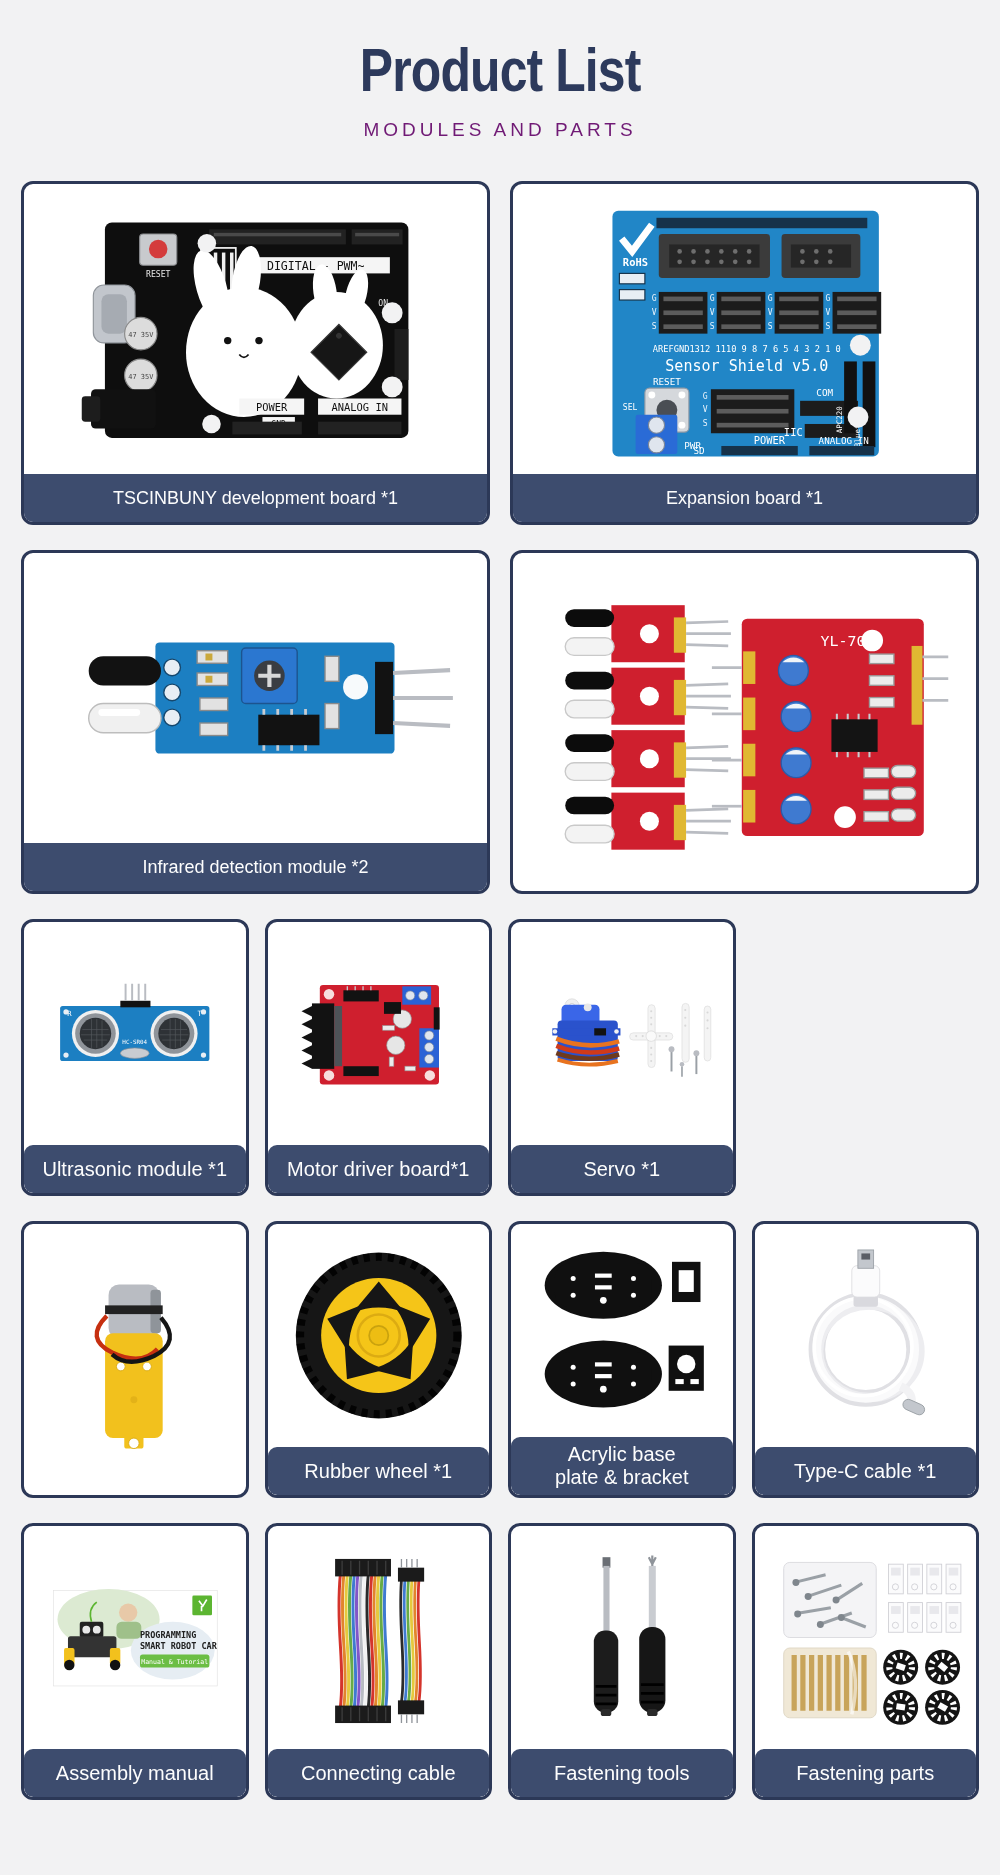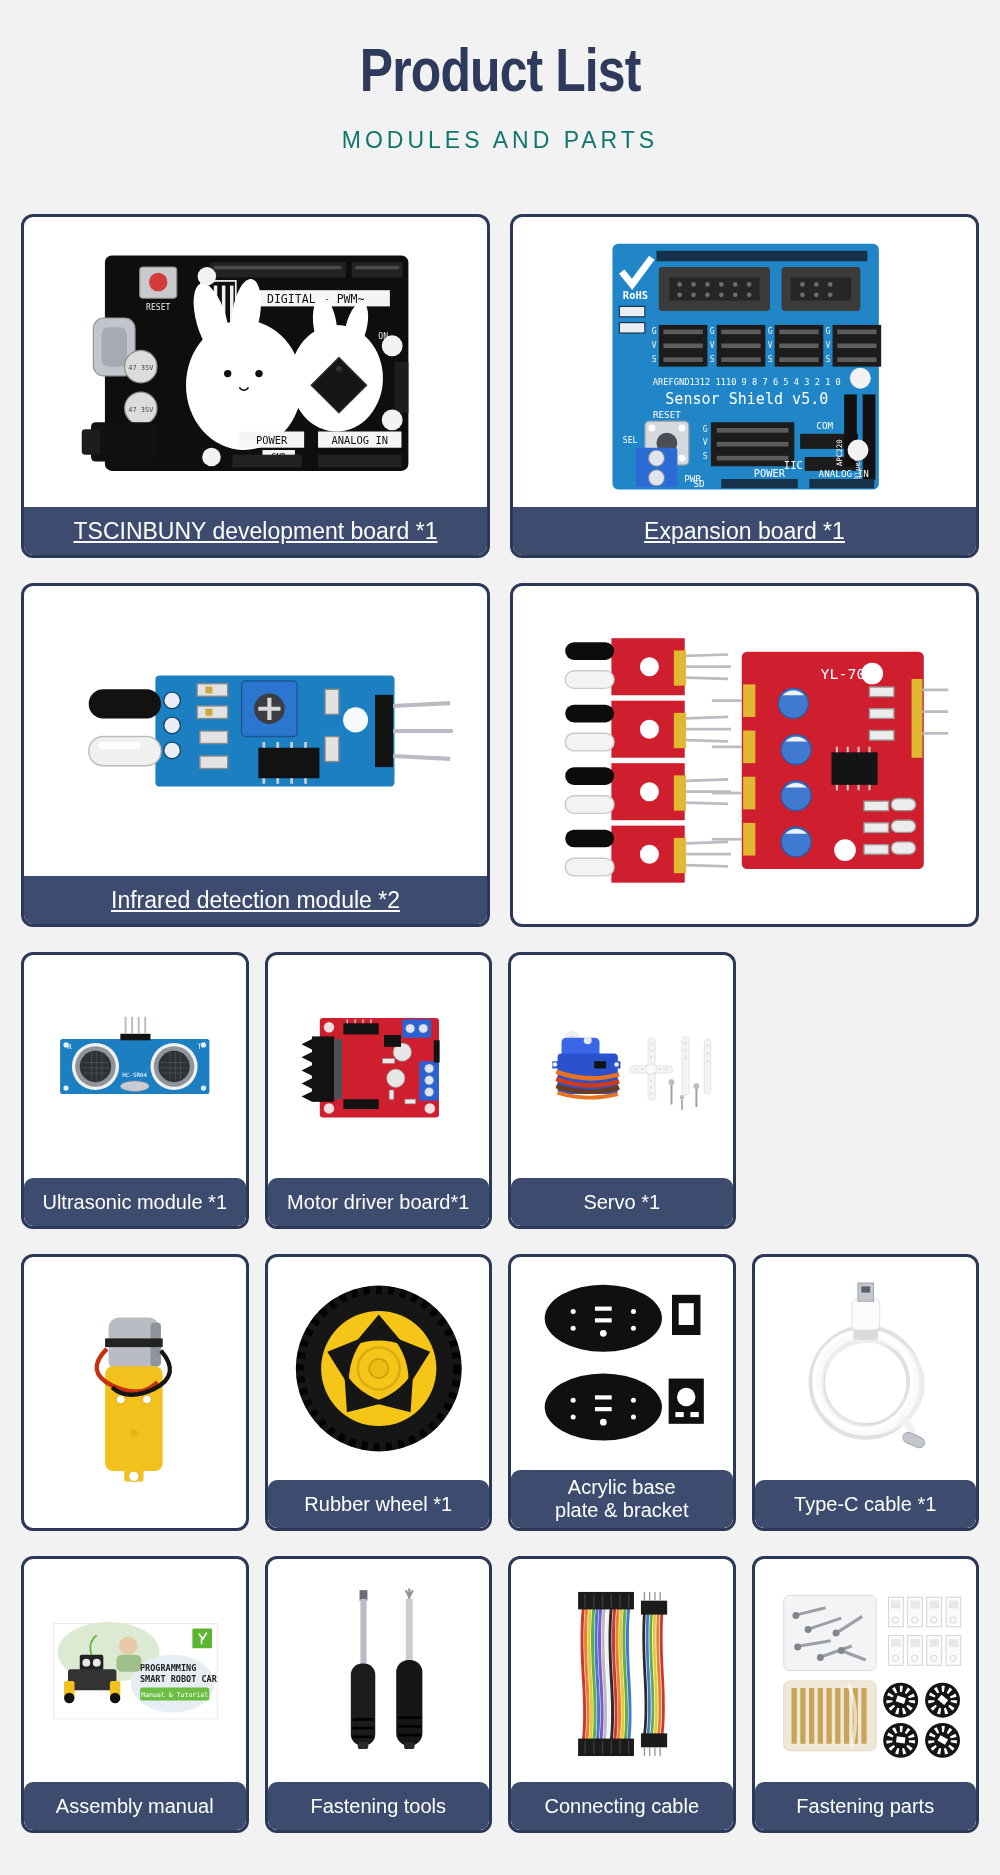--- a/index.html
+++ b/index.html
@@ -12,26 +12,26 @@
   .header{padding-top:36px;text-align:center;}
   .title{
     display:inline-block;
     font-size:58px;font-weight:bold;color:#2d3a5c;
     letter-spacing:-1px;
     transform:scaleX(.86) scaleY(1.05);
     transform-origin:center;
     margin:0;
   }
   .subtitle{
-    margin-top:24px;
-    font-size:23px;color:#0f766e;
+    margin-top:16px;
+    font-size:19px;color:#701a75;
     letter-spacing:4px;
     font-weight:400;
   }
-  .grid{padding:0 21px;margin-top:60px;}
+  .grid{padding:0 21px;margin-top:40px;}
   .row{display:grid;margin-bottom:25px;}
   .row.cols2{grid-template-columns:repeat(2,1fr);gap:20px;}
   .row.cols4{grid-template-columns:repeat(4,1fr);gap:16px;}
   .card{
     background:#fff;
     border:3px solid #2c3857;
     border-radius:12px;
     overflow:hidden;
     display:flex;flex-direction:column;
     box-sizing:border-box;
@@ -43,21 +43,21 @@
   .card-label{
     background:#3d4c6e;
     color:#fdfdfd;
     min-height:48px;
     display:flex;align-items:center;justify-content:center;
     text-align:center;
     padding:6px 4px;
     box-sizing:border-box;
     line-height:1.15;
   }
-  .cols2 .card-label{font-size:23px;text-decoration:underline;}
+  .cols2 .card-label{font-size:18px;}
   .cols4 .card-label{font-size:20px;border-radius:9px;}
   .card-label .wrap-narrow{display:inline-block;max-width:150px;}
   text{font-family:"DejaVu Sans Mono", monospace;}
 </style>
 </head>
 <body>
 
 <div class="header">
   <h1 class="title">Product List</h1>
   <div class="subtitle">MODULES AND PARTS</div>
@@ -728,52 +728,20 @@
         </svg>
       </div>
       <div class="card-label">
           <span>Assembly manual</span>
         </div>
     </div>
 
     <div class="card">
       <div class="card-img">
         <svg viewBox="0 0 240 240">
-          <g>
-            <rect x="98" y="28" width="9" height="12" fill="#6b6f75"></rect>
-            <rect x="99" y="38" width="7" height="76" fill="#b9bcc2"></rect>
-            <rect x="88" y="112" width="28" height="94" rx="13" fill="#1c1c1c"></rect>
-            <g stroke="#000" stroke-width="3">
-                <line x1="90" y1="176" x2="114" y2="176"></line>
-                <line x1="90" y1="186" x2="114" y2="186"></line>
-                <line x1="90" y1="196" x2="114" y2="196"></line>
-              </g>
-            <rect x="96" y="202" width="12" height="8" rx="3" fill="#2a2a2a"></rect>
-          </g>
-          <g>
-            <path d="M151,28 l4,8 l4,-8 M155,26 v12" stroke="#8f949a" stroke-width="2.5" fill="none"></path>
-            <rect x="151" y="38" width="8" height="72" fill="#c9ccd1"></rect>
-            <rect x="140" y="108" width="30" height="98" rx="14" fill="#161616"></rect>
-            <g stroke="#000" stroke-width="3">
-                <line x1="142" y1="174" x2="168" y2="174"></line>
-                <line x1="142" y1="184" x2="168" y2="184"></line>
-                <line x1="142" y1="194" x2="168" y2="194"></line>
-              </g>
-            <rect x="149" y="202" width="12" height="8" rx="3" fill="#2a2a2a"></rect>
-          </g>
-        </svg>
-      </div>
-      <div class="card-label">
-          <span>Fastening tools</span>
-        </div>
-    </div>
-
-    <div class="card">
-      <div class="card-img">
-        <svg viewBox="0 0 240 240">
           <g fill="none" stroke-width="3.4">
             <path d="M76,48 C70,110 82,150 76,200" stroke="#d4342c"></path>
             <path d="M80,48 C74,110 86,150 80,200" stroke="#e2842c"></path>
             <path d="M84,48 C78,110 90,150 84,200" stroke="#e5c93d"></path>
             <path d="M88,48 C82,110 94,150 88,200" stroke="#67ab46"></path>
             <path d="M92,48 C86,110 98,150 92,200" stroke="#3f7ad0"></path>
             <path d="M96,48 C90,110 102,150 96,200" stroke="#8256c8"></path>
             <path d="M100,48 C94,110 106,150 100,200" stroke="#b8bcc2"></path>
             <path d="M104,48 C98,110 110,150 104,200" stroke="#f2f2f2"></path>
             <path d="M108,48 C102,110 114,150 108,200" stroke="#2b2b2b"></path>
@@ -823,20 +791,52 @@
       </div>
       <div class="card-label">
           <span>Connecting cable</span>
         </div>
     </div>
 
     <div class="card">
       <div class="card-img">
         <svg viewBox="0 0 240 240">
           <g>
+            <rect x="98" y="28" width="9" height="12" fill="#6b6f75"></rect>
+            <rect x="99" y="38" width="7" height="76" fill="#b9bcc2"></rect>
+            <rect x="88" y="112" width="28" height="94" rx="13" fill="#1c1c1c"></rect>
+            <g stroke="#000" stroke-width="3">
+                <line x1="90" y1="176" x2="114" y2="176"></line>
+                <line x1="90" y1="186" x2="114" y2="186"></line>
+                <line x1="90" y1="196" x2="114" y2="196"></line>
+              </g>
+            <rect x="96" y="202" width="12" height="8" rx="3" fill="#2a2a2a"></rect>
+          </g>
+          <g>
+            <path d="M151,28 l4,8 l4,-8 M155,26 v12" stroke="#8f949a" stroke-width="2.5" fill="none"></path>
+            <rect x="151" y="38" width="8" height="72" fill="#c9ccd1"></rect>
+            <rect x="140" y="108" width="30" height="98" rx="14" fill="#161616"></rect>
+            <g stroke="#000" stroke-width="3">
+                <line x1="142" y1="174" x2="168" y2="174"></line>
+                <line x1="142" y1="184" x2="168" y2="184"></line>
+                <line x1="142" y1="194" x2="168" y2="194"></line>
+              </g>
+            <rect x="149" y="202" width="12" height="8" rx="3" fill="#2a2a2a"></rect>
+          </g>
+        </svg>
+      </div>
+      <div class="card-label">
+          <span>Fastening tools</span>
+        </div>
+    </div>
+
+    <div class="card">
+      <div class="card-img">
+        <svg viewBox="0 0 240 240">
+          <g>
             <rect x="26" y="34" width="106" height="86" rx="7" fill="#f4f4f6" stroke="#d8d8dc"></rect>
             <g stroke="#9aa0a6" stroke-width="3.5">
               <line x1="42" y1="56" x2="74" y2="48"></line>
                 <line x1="56" y1="72" x2="92" y2="60"></line>
                 <line x1="44" y1="92" x2="80" y2="86"></line>
                 <line x1="70" y1="104" x2="104" y2="92"></line>
                 <line x1="88" y1="76" x2="116" y2="58"></line>
                 <line x1="94" y1="98" x2="120" y2="108"></line>
             </g>
             <g fill="#7f868d">

